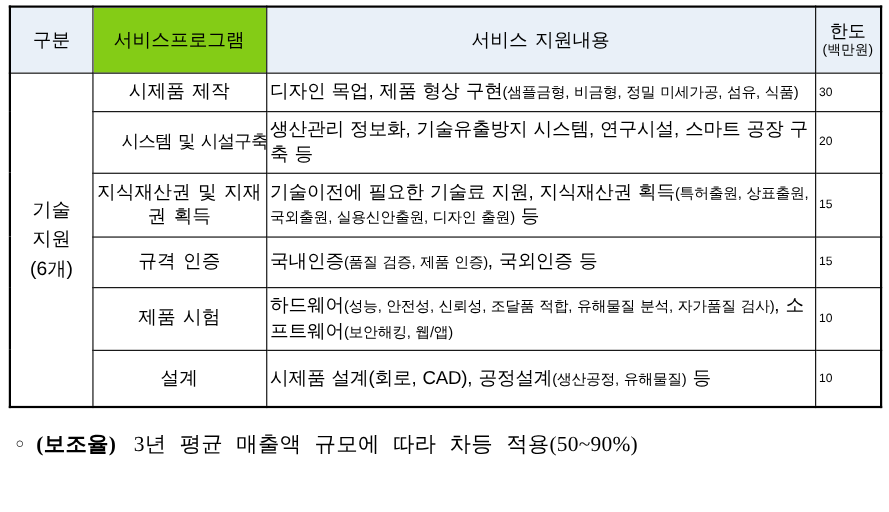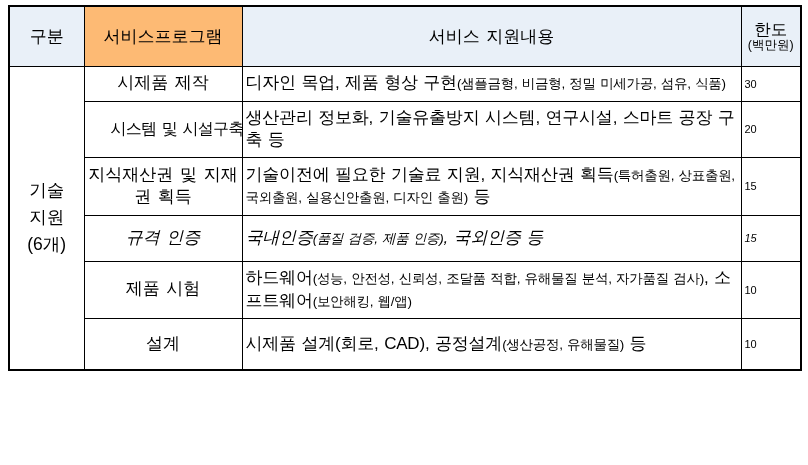--- a/index.html
+++ b/index.html
@@ -30,21 +30,21 @@
   td.desc {
     text-align:left; font-size:17px; line-height:1.32;
     padding:3px 4px 3px 7px; word-spacing:1px; letter-spacing:-0.2px;
   }
   td.desc .sm { font-size:13.5px; letter-spacing:-0.3px; }
   td.limit { font-size:11px; }
   .r-h  { height:60px; }
   .r-1  { height:35px; }
   .r-2  { height:56px; }
   .r-3  { height:58px; }
-  .r-4  { height:46px;font-style:italic; }
+  .r-4  { height:46px; }
   .r-5  { height:57px;margin-left:24px; }
   .r-6  { height:52px; }
   .footnote {
     margin:19px 0 0 6px;
     font-family:"Liberation Serif","DejaVu Serif",serif;
     font-size:19.5px; word-spacing:7px; letter-spacing:0.2px;
   }
   .footnote .bullet { font-size:13px; vertical-align:3px; margin-right:11px; }
   .footnote .label  { font-weight:700; margin-right:4px; }
   .footnote .range  { word-spacing:0; }
@@ -58,21 +58,21 @@
   <table class="support">
     <colgroup>
       <col style="width:75px">
         <col style="width:158px">
         <col style="width:499px">
         <col style="width:60px">
     </colgroup>
     <thead>
       <tr class="r-h">
         <th class="hdr" style="background-color: rgb(233, 240, 248);">구분</th>
-        <th class="hdr" style="background-color: #fdba74;">서비스프로그램</th>
+        <th class="hdr" style="background-color: #84cc16;">서비스프로그램</th>
         <th class="hdr" style="background-color: rgb(233, 240, 248);">서비스 지원내용</th>
         <th class="hdr" style="background-color: rgb(233, 240, 248);">
           <div class="limit-hdr-line1">한도</div>
           <div class="limit-hdr-line2">(백만원)</div>
         </th>
       </tr>
     </thead>
     <tbody>
       <tr class="r-1">
         <td class="group-cell" rowspan="6">
@@ -105,14 +105,17 @@
         <td class="limit">10</td>
       </tr>
       <tr class="r-6">
         <td class="program">설계</td>
         <td class="desc"><span>시제품 설계(회로, CAD), 공정설계</span><span class="sm">(생산공정, 유해물질)</span><span> 등</span></td>
         <td class="limit">10</td>
       </tr>
     </tbody>
   </table>
 
+  <div class="footnote">
+    <span class="bullet">○</span><span class="label">(보조율)</span> <span>3년 평균 매출액 규모에 따라 차등 적용</span><span class="range">(50~90%)</span>
+  </div>
 
 </div>
 
 </body></html>

